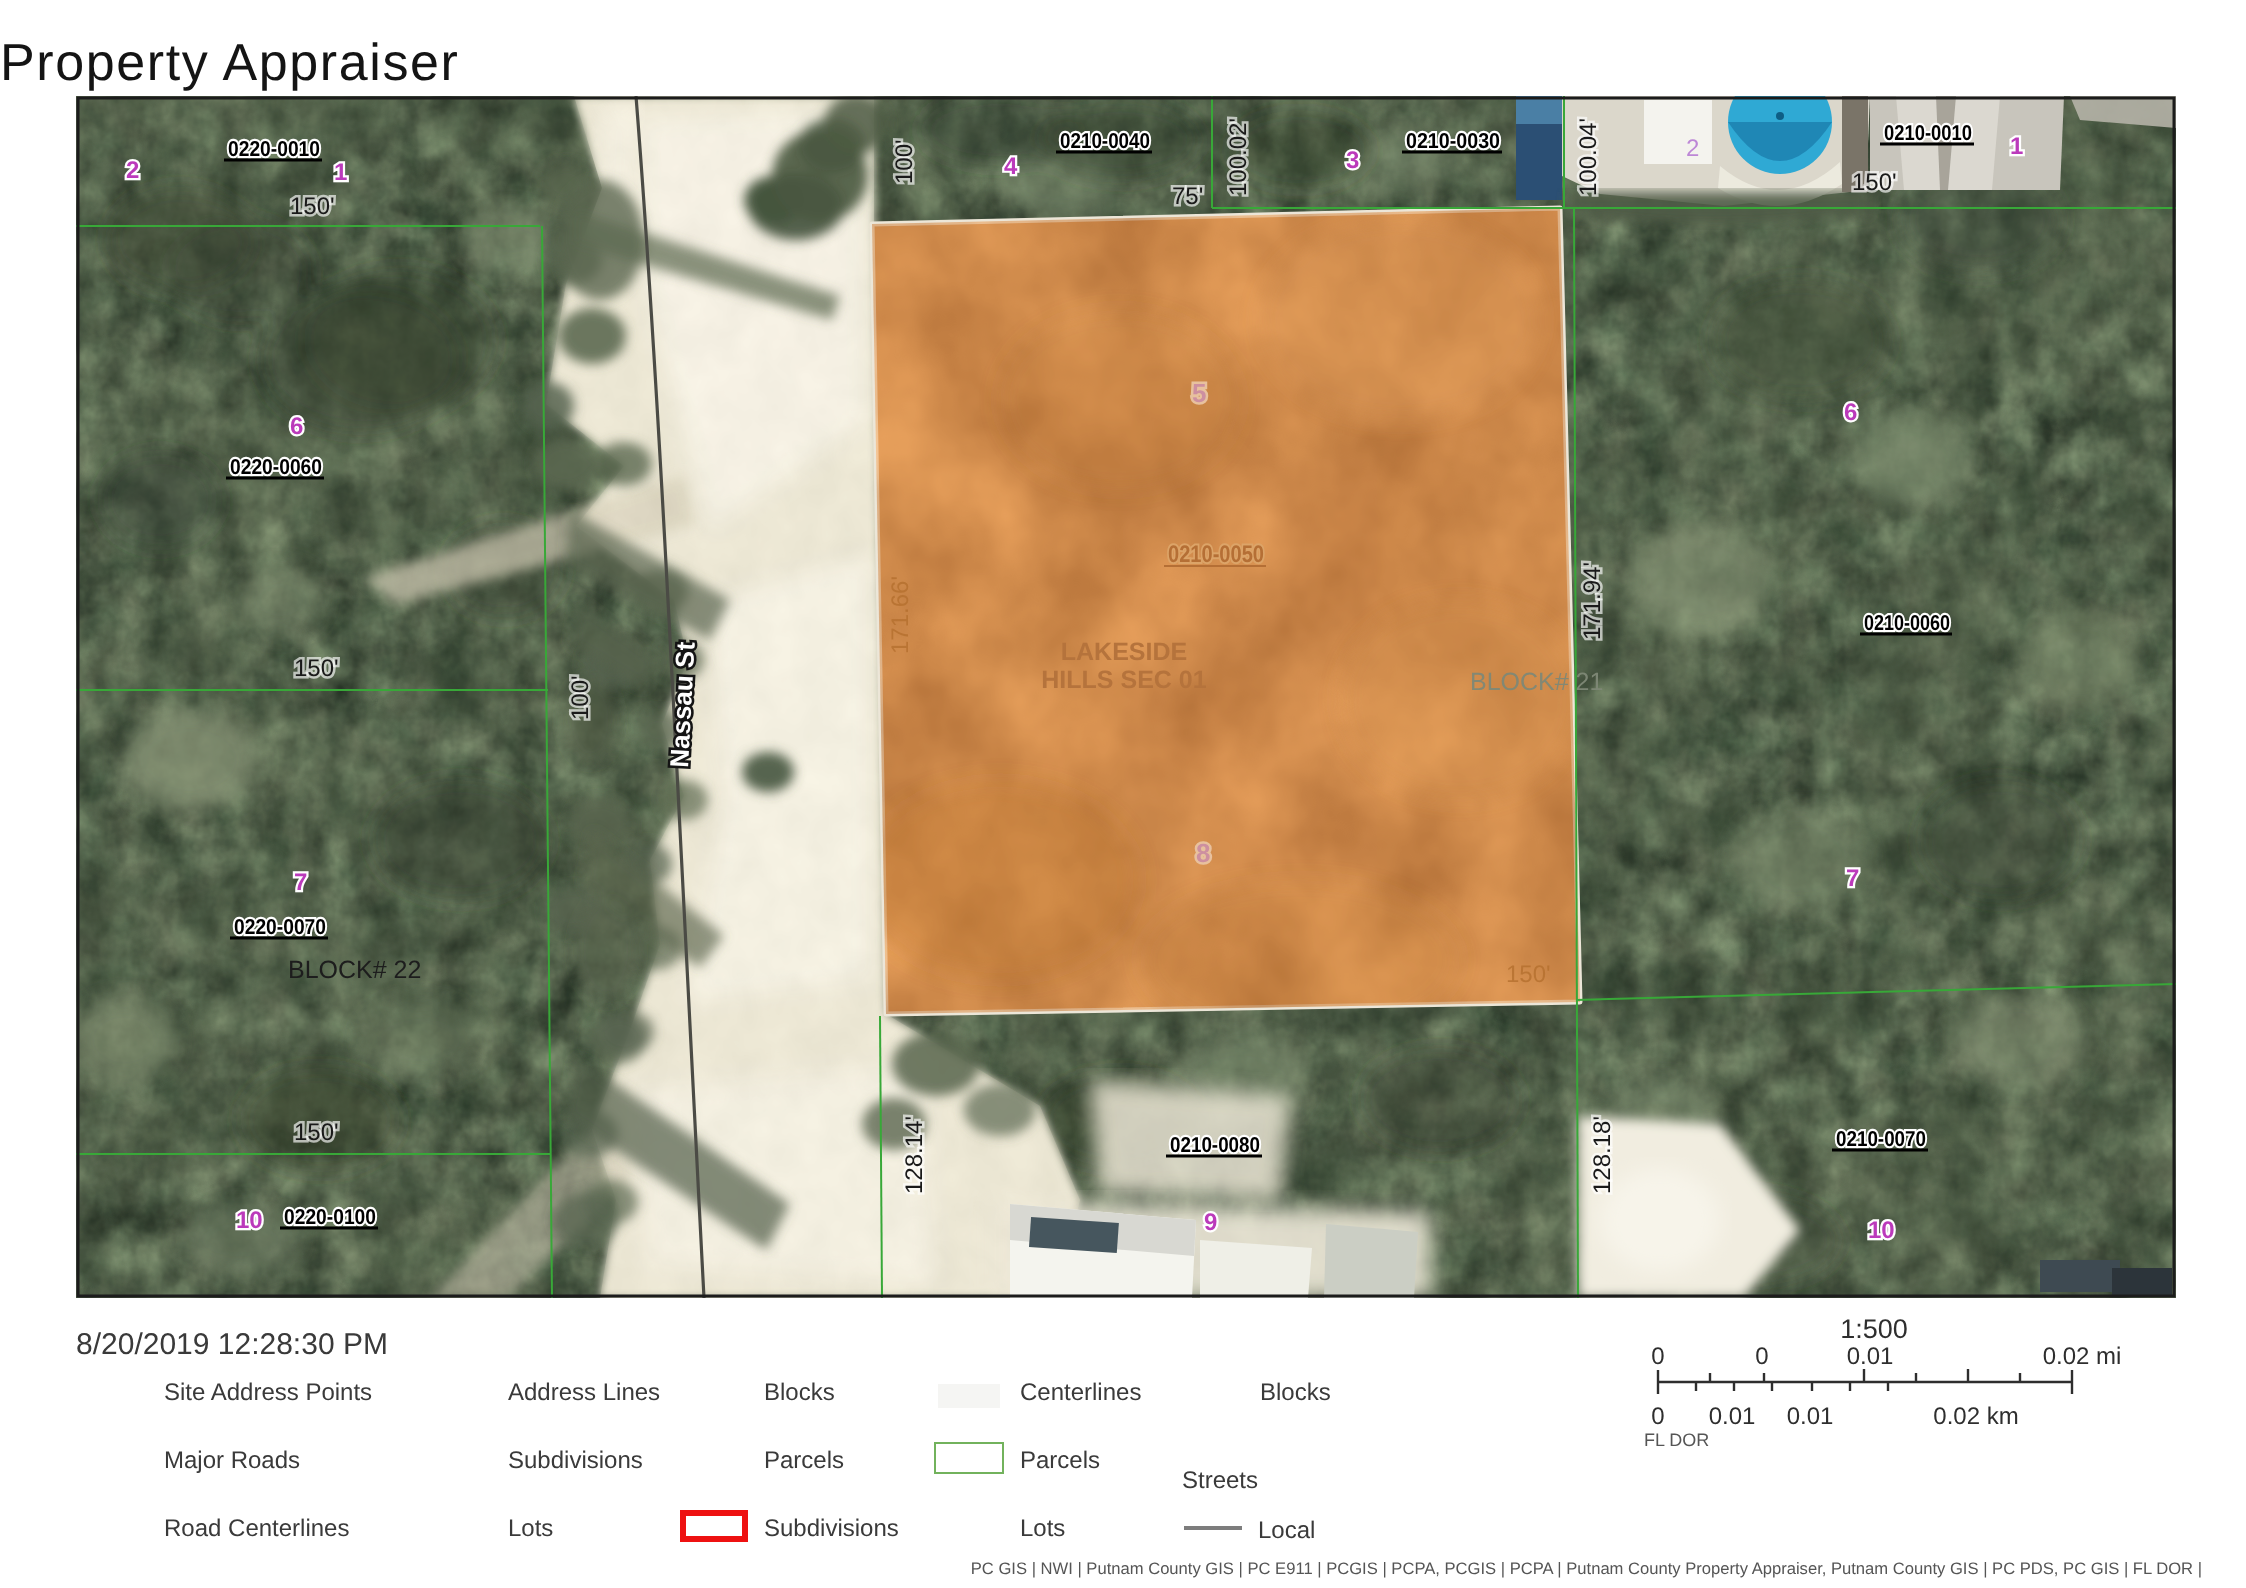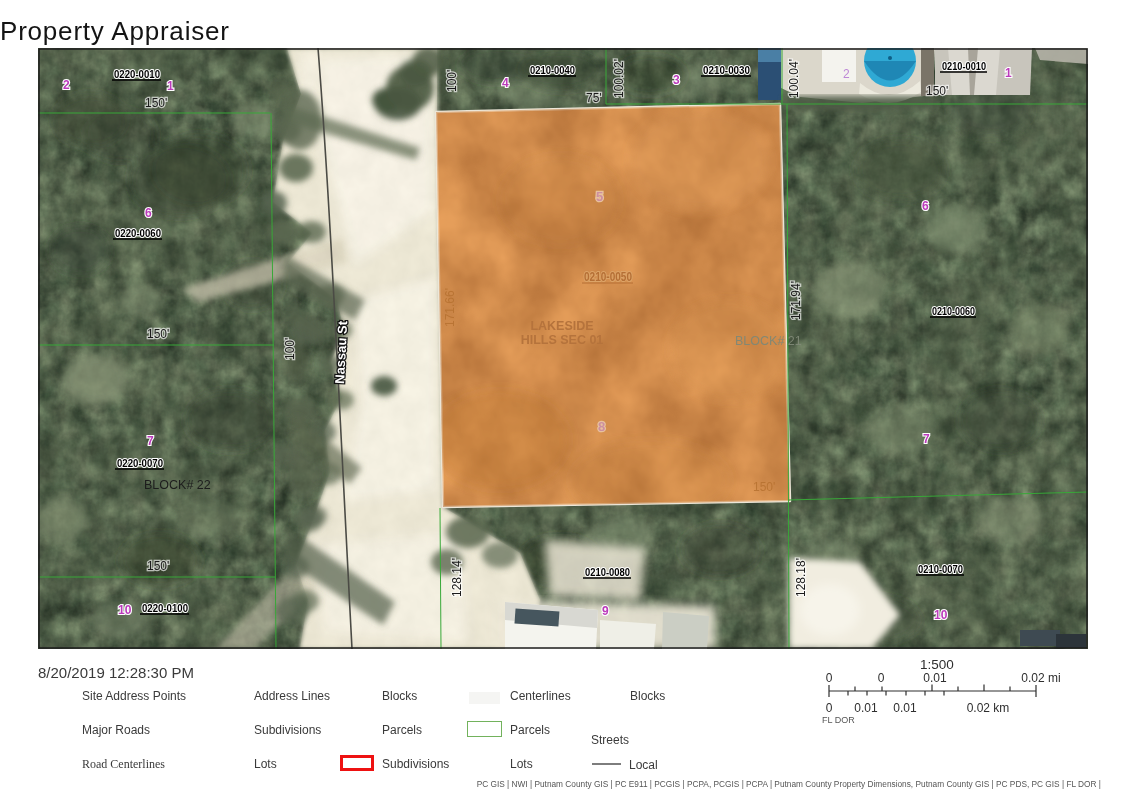--- a/index.html
+++ b/index.html
@@ -320,21 +320,21 @@
 <div class="leg" style="left:630px;top:689px;">Blocks</div>
 
 <div class="leg" style="left:82px;top:723px;">Major Roads</div>
 <div class="leg" style="left:254px;top:723px;">Subdivisions</div>
 <div class="leg" style="left:382px;top:723px;">Parcels</div>
 
 <div class="abs" style="left:467px;top:721px;width:33px;height:14px;background:#fff;border:1.5px solid #72b25c;"></div>
 <div class="leg" style="left:510px;top:723px;">Parcels</div>
 <div class="leg" style="left:591px;top:733px;">Streets</div>
 
-<div class="leg" style="left:82px;top:757px;font-family:Liberation Serif, serif;">Road Centerlines</div>
+<div class="leg" style="left:82px;top:757px;">Road Centerlines</div>
 <div class="leg" style="left:254px;top:757px;">Lots</div>
 
 <div class="abs" style="left:340px;top:755px;width:28px;height:10px;background:#fff;border:3px solid #ee1111;"></div>
 <div class="leg" style="left:382px;top:757px;">Subdivisions</div>
 <div class="leg" style="left:510px;top:757px;">Lots</div>
 
 <div class="abs" style="left:592px;top:763px;width:29px;border-top:2px solid #7d7d7d;"></div>
 <div class="leg" style="left:629px;top:758px;text-align:right;">Local</div>
 
 <svg class="abs" style="left:795px;top:655px;" width="290" height="75" viewBox="795 655 290 75">
@@ -365,13 +365,13 @@
     <line x1="906" y1="691" x2="906" y2="695.5"></line>
     <line x1="925" y1="691" x2="925" y2="695.5"></line>
     <line x1="944" y1="691" x2="944" y2="695.5"></line>
   </g>
 </svg>
 
 <div class="abs" style="left:802px;top:715px;font-size:9px;color:#555;padding-left:20px;">FL DOR</div>
 
 <div class="abs" style="right:36px;top:765px;font-size:9px;color:#444;margin-top:41px;">Putnam County, FL</div>
 
-<div class="abs" style="right:22px;top:779px;font-size:8.3px;color:#555;">PC GIS | NWI | Putnam County GIS | PC E911 | PCGIS | PCPA, PCGIS | PCPA | Putnam County Property Dimensions, Putnam County GIS | PC PDS, PC GIS | FL DOR |</div>
+<div class="abs" style="right:22px;top:779px;font-size:8.3px;color:#555;">PC GIS | NWI | Putnam County GIS | PC E911 | PCGIS | PCPA, PCGIS | PCPA | Putnam County Property Appraiser, Putnam County GIS | PC PDS, PC GIS | FL DOR |</div>
 
 </body></html>

